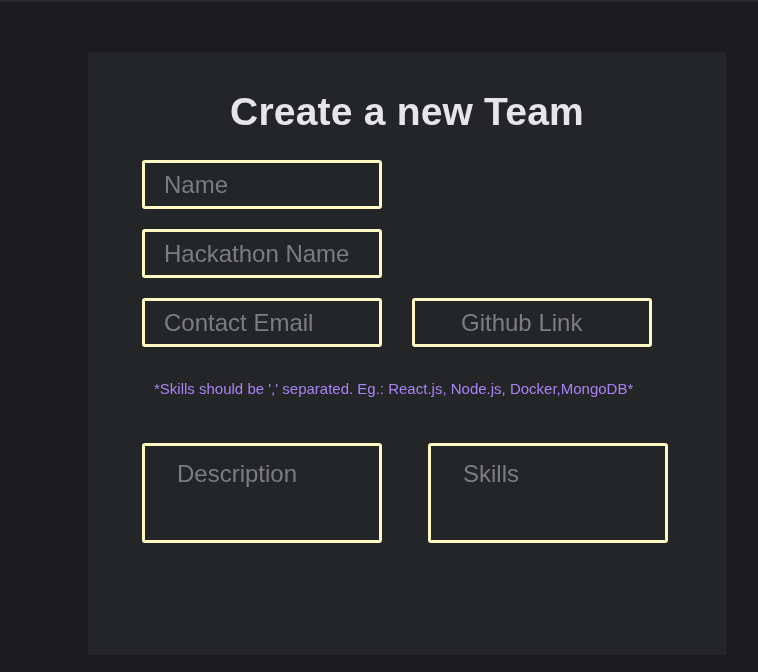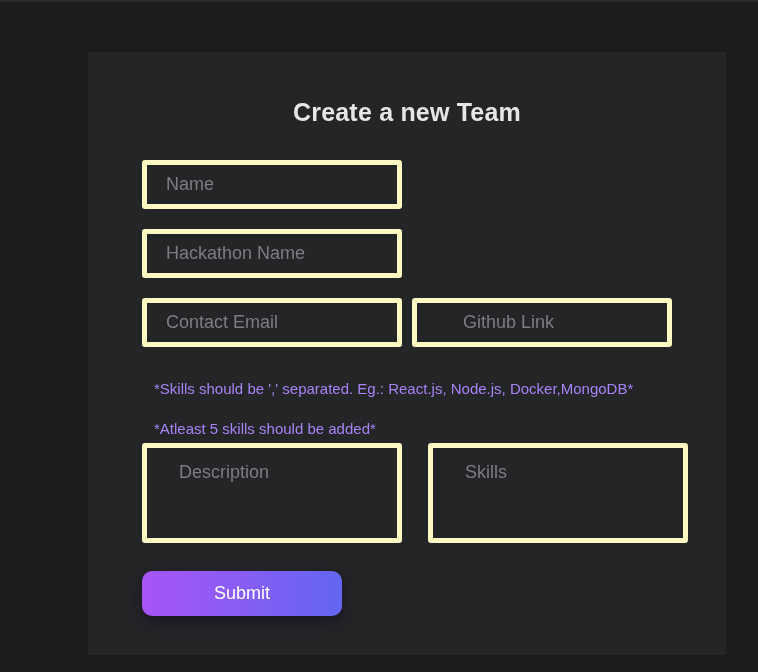--- a/index.html
+++ b/index.html
@@ -26,37 +26,37 @@
       height: 603px;
       background: #242527;
     }
     .title {
       position: absolute;
       left: 0;
       top: 40px;
       width: 638px;
       text-align: center;
       margin: 0;
-      font-size: 25px;
+      font-size: 39px;
       font-weight: bold;
       color: #e6e6e8;
       line-height: 40px;
       letter-spacing: 0.2px;
     }
     .field {
       position: absolute;
       box-sizing: border-box;
-      width: 260px;
+      width: 240px;
       height: 49px;
-      border: 5px solid #fef9c3;
+      border: 3px solid #fef9c3;
       border-radius: 3px;
       background: #242527;
       color: #cfcfcf;
       font-family: "Liberation Sans", sans-serif;
-      font-size: 18px;
+      font-size: 24px;
       padding: 0 0 0 19px;
       outline: none;
     }
     .field::placeholder { color: #7c7d80; }
     textarea.field {
       height: 100px;
       padding: 14px 32px;
       resize: none;
     }
     .hint {
@@ -95,20 +95,18 @@
   <input class="field" type="text" style="left: 54px; top: 108px;" placeholder="Name">
 
   <input class="field" type="text" style="left: 54px; top: 177px;" placeholder="Hackathon Name">
 
   <input class="field" type="email" style="left: 54px; top: 246px;" placeholder="Contact Email">
 
   <input class="field" type="text" style="left: 324px; top: 246px; padding-left: 46px;" placeholder="Github Link">
 
   <p class="hint" style="top:316px;">*Skills should be ',' separated. Eg.: React.js, Node.js, Docker,MongoDB*</p>
 
-  <p class="hint" style="top:356px;">*Atleast 5 skills should be added*</p>
 
   <textarea class="field" style="left: 54px; top: 391px;" placeholder="Description"></textarea>
 
   <textarea class="field" style="left: 340px; top: 391px;" placeholder="Skills"></textarea>
 
-  <button class="submit" type="button">Submit</button>
 </div>
 
 </body></html>

